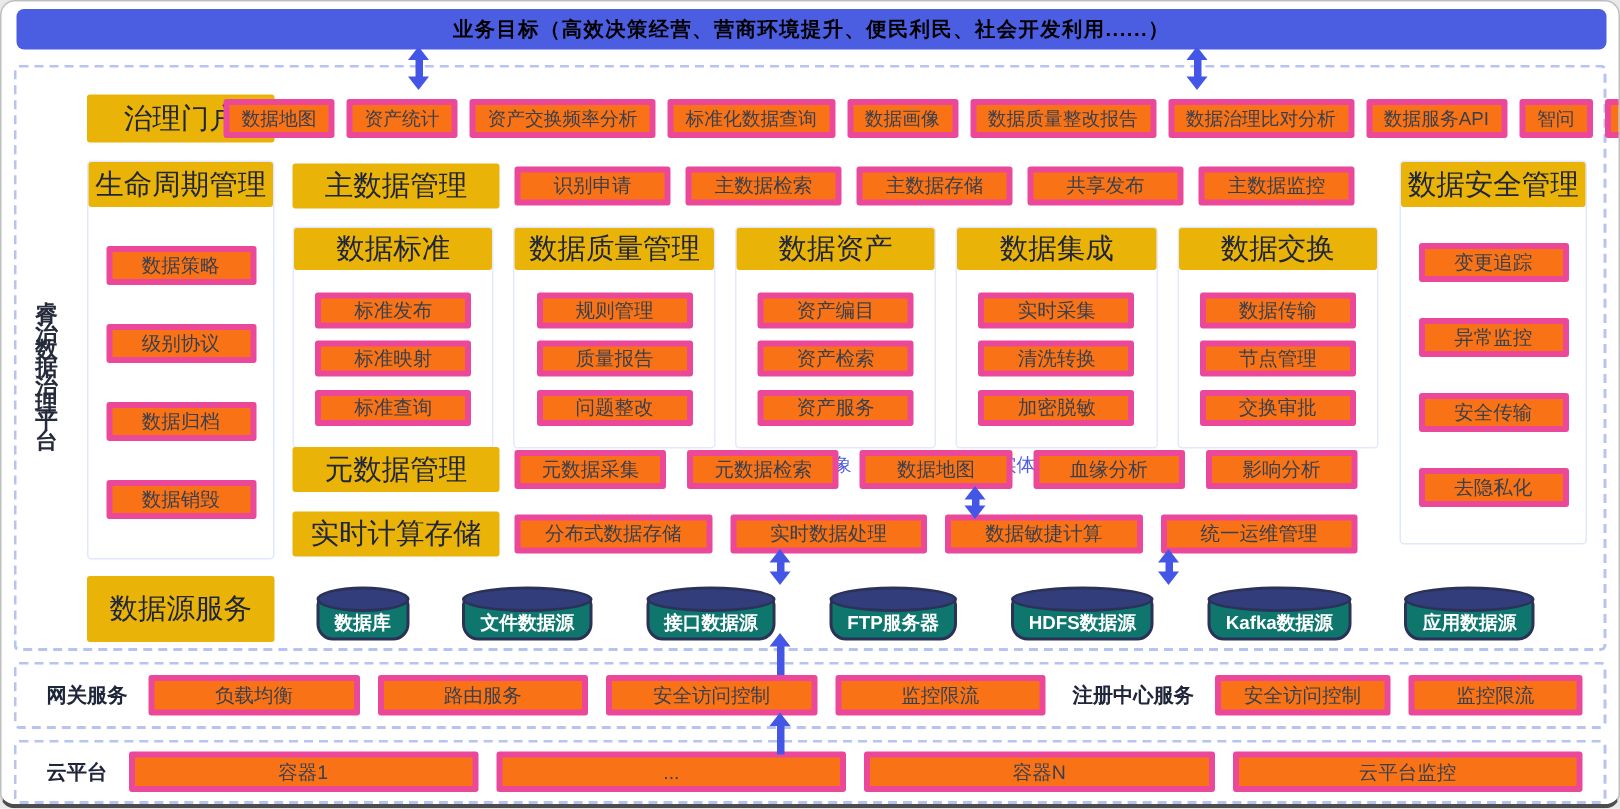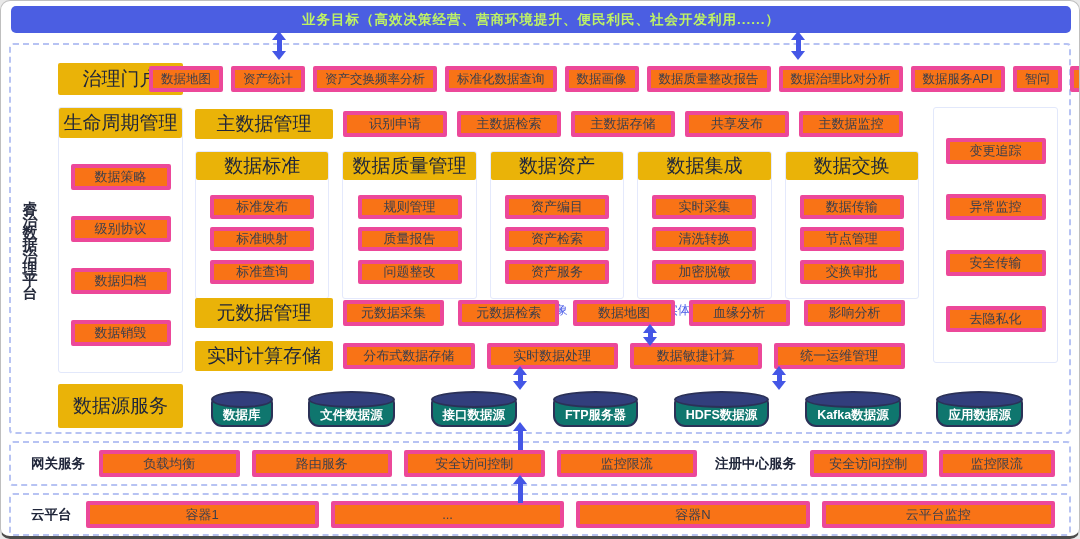--- a/index.html
+++ b/index.html
@@ -10,21 +10,21 @@
     position:relative; width:1080px; height:539px; background:#ffffff;
     border:1px solid #bfbfbf; border-bottom:3px solid #4d4d4d; border-radius:10px;
     overflow:hidden;
   }
 
   
   .banner {
     position:absolute; left:10px; top:5px; width:1060px; height:27px;
     background:#4b5ee2; border-radius:5px; display:flex; align-items:center; justify-content:center;
   }
-  .banner span { color:#bef264; font-weight:bold; font-size:13.5px; letter-spacing:1px; }
+  .banner span { color:#000000; font-weight:bold; font-size:13.5px; letter-spacing:1px; }
 
   
   .dashed {
     position:absolute; background:#ffffff;
     border:2px dashed #b7c3f3; border-radius:4px;
   }
   .platform { left:8px; top:42px; width:1062px; height:391px; }
   .gateway  { left:8px; top:440px; width:1062px; height:45px; display:flex; align-items:center; padding:0 14px; }
   .cloud    { left:8px; top:492px; width:1062px; height:43px; display:flex; align-items:center; padding:0 14px;justify-content:flex-end; }
 
@@ -176,20 +176,21 @@
       <div class="hdr">生命周期管理</div>
       <div class="side-items">
         <div class="box">数据策略</div>
         <div class="box">级别协议</div>
         <div class="box">数据归档</div>
         <div class="box">数据销毁</div>
       </div>
     </div>
 
     <div class="side-group security">
+      <div class="hdr">数据安全管理</div>
       <div class="side-items">
         <div class="box">变更追踪</div>
         <div class="box">异常监控</div>
         <div class="box">安全传输</div>
         <div class="box">去隐私化</div>
       </div>
     </div>
 
     <div class="hdr master-hdr">主数据管理</div>
     <div class="master-items">

